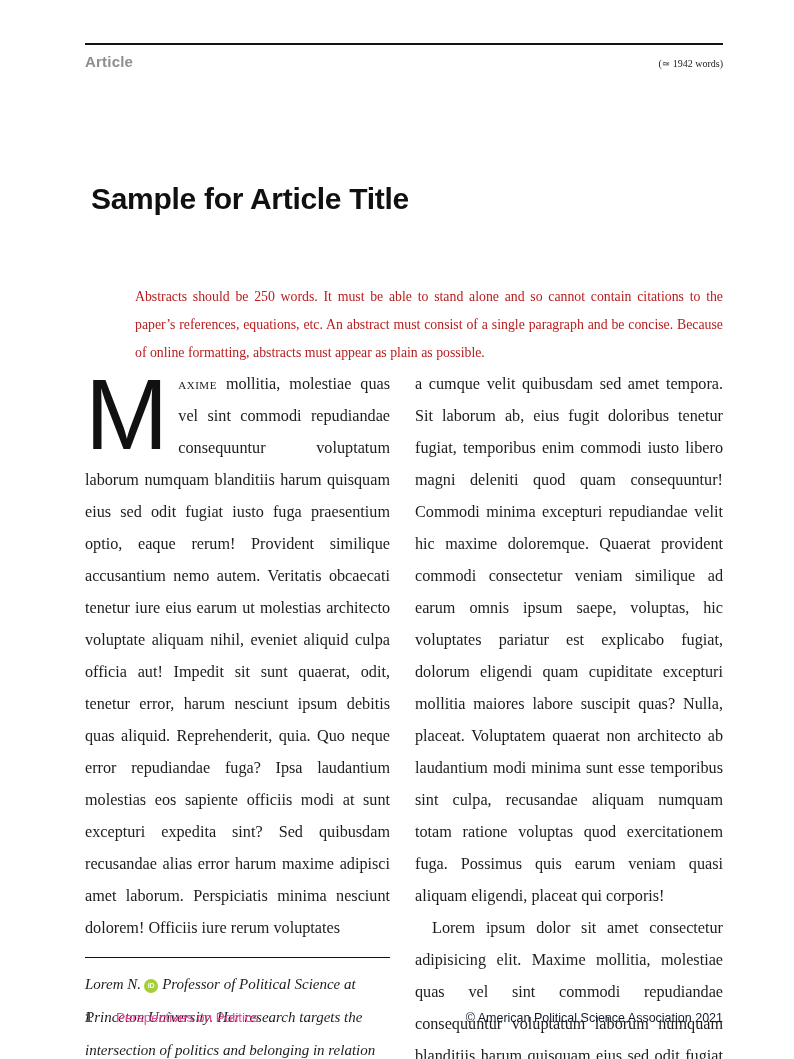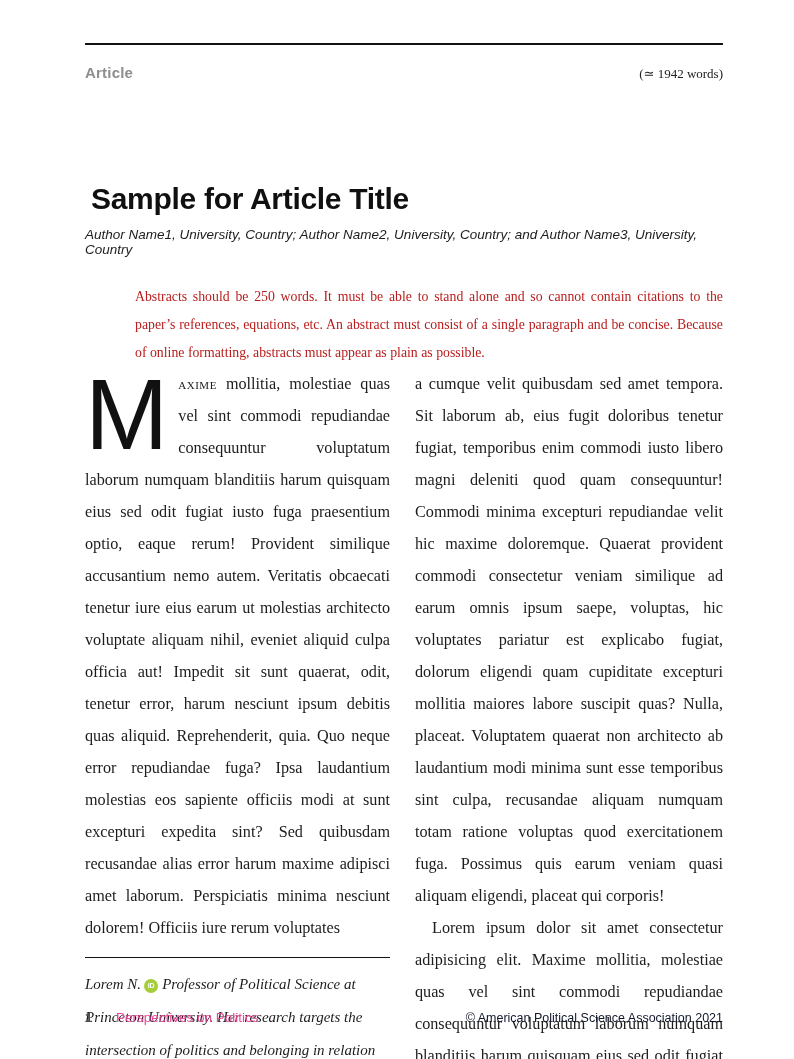--- a/index.html
+++ b/index.html
@@ -9,28 +9,28 @@
     background:#ffffff;
     font-family:"Liberation Serif", serif;
     color:#1c1c1c;
     overflow:hidden;
   }
 
   
   .header{
     position:absolute;top:43px;left:85px;right:71px;
     border-top:2px solid #121212;
-    padding-top:19px;
+    padding-top:8px;
     display:flex;justify-content:space-between;align-items:baseline;
   }
   .header-label{
     font-family:"Liberation Sans", sans-serif;
     font-weight:700;font-size:15px;color:#8e8e8e;letter-spacing:.2px;
   }
-  .word-count{font-size:13px;color:#222222;text-align:center;}
+  .word-count{font-size:10px;color:#222222;text-align:center;}
 
   
   .title{
     position:absolute;top:176px;left:85px;margin:6px;
     font-family:"Liberation Sans", sans-serif;
     font-weight:700;font-size:30px;color:#101010;letter-spacing:-.3px;
   }
   .authors{
     position:absolute;top:227px;left:85px;right:71px;
     font-family:"Liberation Sans", sans-serif;
@@ -93,21 +93,20 @@
 
 <div class="page">
 
   <div class="header">
     <span class="header-label">Article</span>
     <span class="word-count">(≃ 1942 words)</span>
   </div>
 
   <h1 class="title">Sample for Article Title</h1>
 
-  <div class="authors">Author Name1, University, Country; Author Name2, University, Country; and Author Name3, University, Country</div>
 
   <div class="abstract">Abstracts should be 250 words. It must be able to stand alone and so cannot contain citations to the paper’s references, equations, etc. An abstract must consist of a single paragraph and be concise. Because of online formatting, abstracts must appear as plain as possible.</div>
 
   <div class="columns">
 
     <div class="col-left">
       <p class="body-par"><span class="dropcap">M</span><span class="smallcaps">axime</span><span> mollitia, molestiae quas vel sint commodi repudiandae consequuntur voluptatum laborum numquam blanditiis harum quisquam eius sed odit fugiat iusto fuga praesentium optio, eaque rerum! Provident similique accusantium nemo autem. Veritatis obcaecati tenetur iure eius earum ut molestias architecto voluptate aliquam nihil, eveniet aliquid culpa officia aut! Impedit sit sunt quaerat, odit, tenetur error, harum nesciunt ipsum debitis quas aliquid. Reprehenderit, quia. Quo neque error repudiandae fuga? Ipsa laudantium molestias eos sapiente officiis modi at sunt excepturi expedita sint? Sed quibusdam recusandae alias error harum maxime adipisci amet laborum. Perspiciatis minima nesciunt dolorem! Officiis iure rerum voluptates</span></p>
 
       <div class="footnote"><span>Lorem N.</span><span class="orcid">
             <span class="orcid-label">iD</span>

